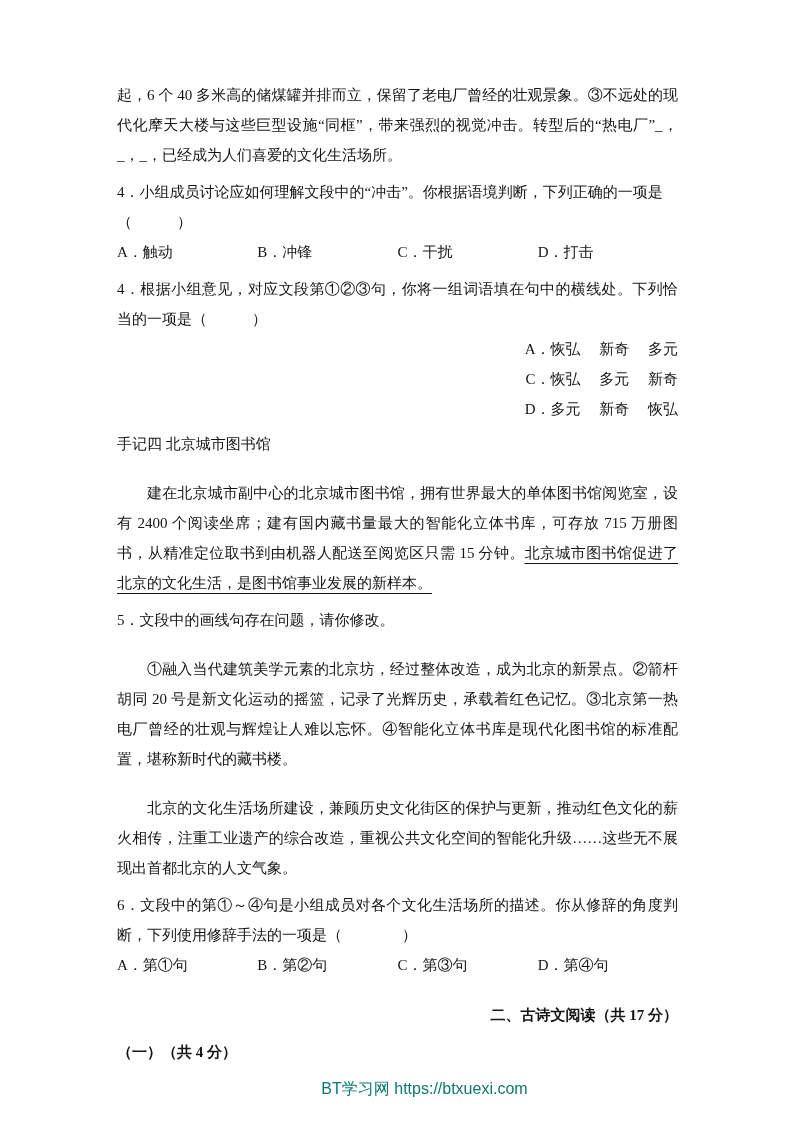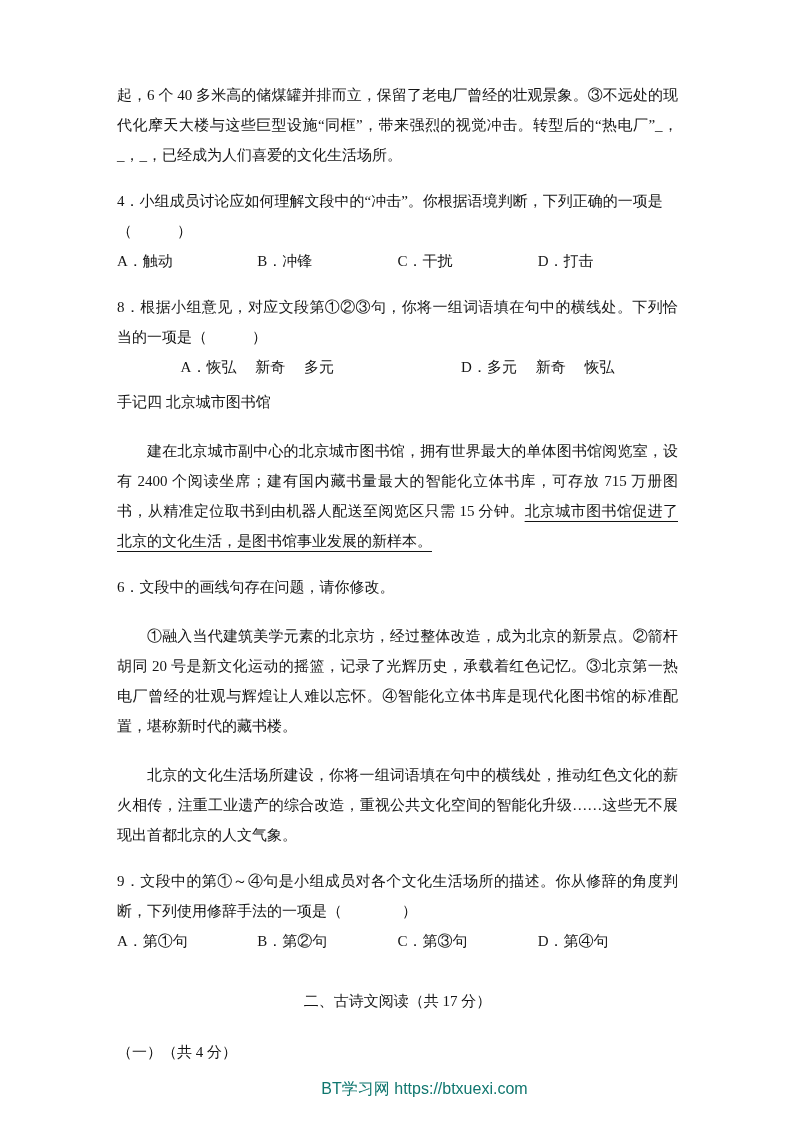--- a/index.html
+++ b/index.html
@@ -16,45 +16,45 @@
     position: absolute;
     left: 117px;
     top: 80px;
     width: 561px;
     font-size: 15px;
     line-height: 30px;
     text-align: justify;
   }
   p { margin: 0; }
   .block { margin-top: 5px; }
-  .q { margin-top: 16px; }
+  .q { margin-top: 7px; }
   .center { text-align: left; }
   .indent { text-indent: 2em; margin-top: 19px; }
   .opts4 {
     display: grid;
     grid-template-columns: 1fr 1fr 1fr 1fr;
     text-align: left;
   }
   .opts2 {
     display: grid;
-    grid-template-columns: 1fr 1fr;
-    text-align: center;
+    grid-template-columns: 1fr;
+    text-align: right;
   }
   .opt { white-space: pre-wrap; }
   .underlined {
     text-decoration: underline;
     text-underline-offset: 5px;
     text-decoration-thickness: 1px;
   }
   .section-heading {
-    font-weight: normal;
-    margin-top: 30px;
-    text-align: center;
+    font-weight: bold;
+    margin-top: 20px;
+    text-align: right;
   }
-  .sub-heading { font-weight: normal; margin-top: 21px; }
+  .sub-heading { font-weight: bold; margin-top: 7px; }
   .footer {
     position: absolute;
     left: 0;
     bottom: 22px;
     width: 100%;
     text-align: center;
     font-family: "Liberation Sans", "DejaVu Sans", sans-serif;
     font-size: 16px;
     color: #0f766e;
     margin-left: 28px;
@@ -73,40 +73,41 @@
       <p>（　　　）</p>
       <div class="opts4">
         <span class="opt">A．触动</span>
         <span class="opt">B．冲锋</span>
         <span class="opt">C．干扰</span>
         <span class="opt">D．打击</span>
       </div>
     </div>
 
     <div class="q">
-      <p>8．根据小组意见，对应文段第①②③句，你将一组词语填在句中的横线处。下列恰当的一项是（　　　）</p>
+      <p>4．根据小组意见，对应文段第①②③句，你将一组词语填在句中的横线处。下列恰当的一项是（　　　）</p>
       <div class="opts2">
         <span class="opt">A．恢弘　 新奇　 多元</span>
+        <span class="opt">C．恢弘　 多元　 新奇</span>
         <span class="opt">D．多元　 新奇　 恢弘</span>
       </div>
     </div>
 
     <p class="center block">手记四 北京城市图书馆</p>
 
     <p class="para indent block"><span>建在北京城市副中心的北京城市图书馆，拥有世界最大的单体图书馆阅览室，设有 2400 个阅读坐席；建有国内藏书量最大的智能化立体书库，可存放 715 万册图书，从精准定位取书到由机器人配送至阅览区只需 15 分钟。</span><span class="underlined">北京城市图书馆促进了北京的文化生活，是图书馆事业发展的新样本。</span></p>
 
-    <p class="q">6．文段中的画线句存在问题，请你修改。</p>
+    <p class="q">5．文段中的画线句存在问题，请你修改。</p>
 
 
     <p class="para indent block">①融入当代建筑美学元素的北京坊，经过整体改造，成为北京的新景点。②箭杆胡同 20 号是新文化运动的摇篮，记录了光辉历史，承载着红色记忆。③北京第一热电厂曾经的壮观与辉煌让人难以忘怀。④智能化立体书库是现代化图书馆的标准配置，堪称新时代的藏书楼。</p>
 
-    <p class="para indent block">北京的文化生活场所建设，你将一组词语填在句中的横线处，推动红色文化的薪火相传，注重工业遗产的综合改造，重视公共文化空间的智能化升级……这些无不展现出首都北京的人文气象。</p>
+    <p class="para indent block">北京的文化生活场所建设，兼顾历史文化街区的保护与更新，推动红色文化的薪火相传，注重工业遗产的综合改造，重视公共文化空间的智能化升级……这些无不展现出首都北京的人文气象。</p>
 
     <div class="q">
-      <p>9．文段中的第①～④句是小组成员对各个文化生活场所的描述。你从修辞的角度判断，下列使用修辞手法的一项是（　　　　）</p>
+      <p>6．文段中的第①～④句是小组成员对各个文化生活场所的描述。你从修辞的角度判断，下列使用修辞手法的一项是（　　　　）</p>
       <div class="opts4">
         <span class="opt">A．第①句</span>
         <span class="opt">B．第②句</span>
         <span class="opt">C．第③句</span>
         <span class="opt">D．第④句</span>
       </div>
     </div>
 
     <p class="section-heading">二、古诗文阅读（共 17 分）</p>
 

